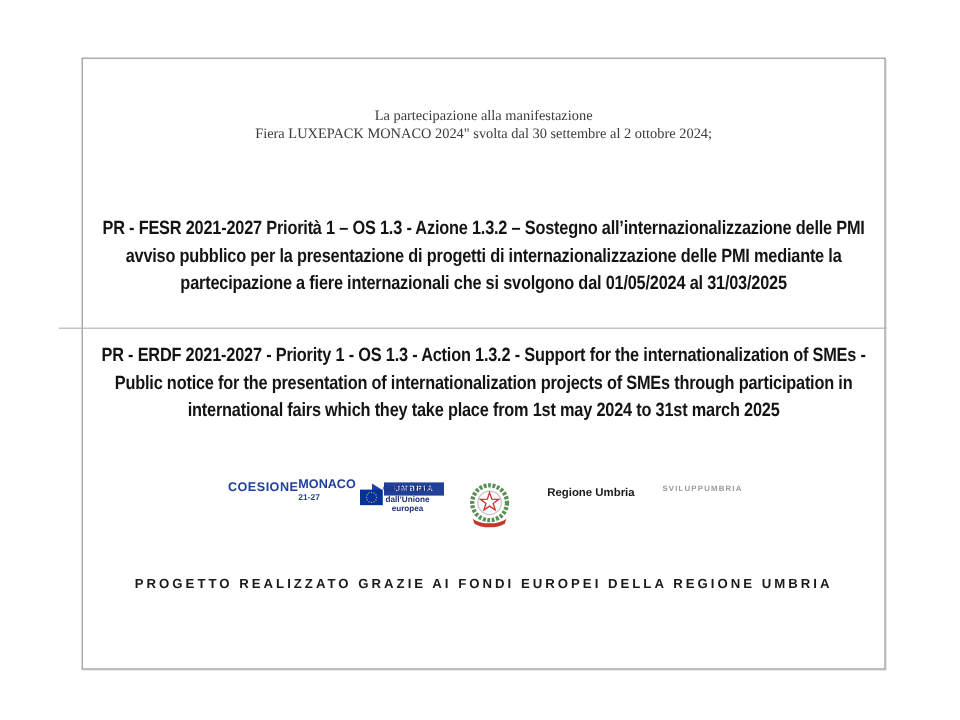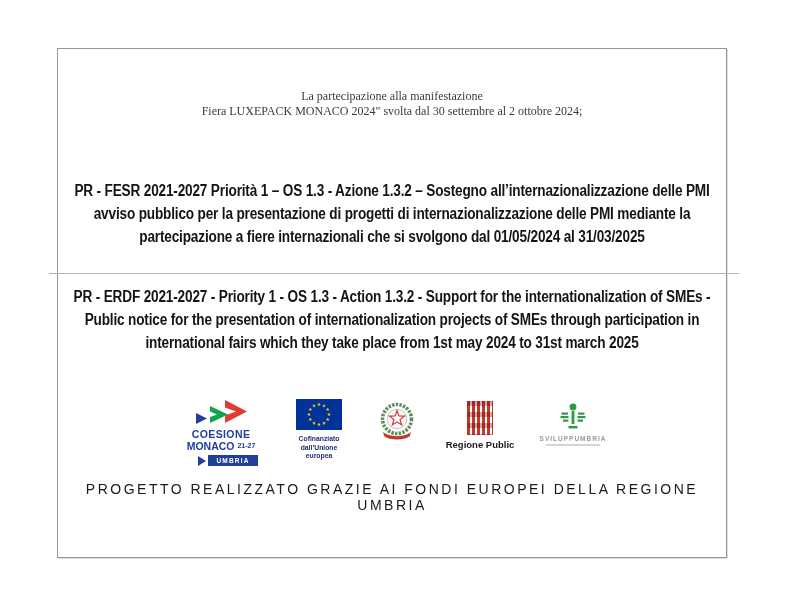--- a/index.html
+++ b/index.html
@@ -1,38 +1,38 @@
 <!DOCTYPE html>
 <html><head>
 <meta charset="utf-8">
 <style>
   html,body{margin:0;padding:0;background:#ffffff;}
   body{width:800px;height:600px;position:relative;font-family:"Liberation Sans",sans-serif;overflow:hidden;}
 
-  .frame{position:absolute;left:57px;top:48px;width:668px;height:508px;background:#fff;
+  .frame{position:absolute;left:68px;top:48px;width:668px;height:508px;background:#fff;
          border:1.5px solid #979797;box-shadow:1px 1px 0 rgba(0,0,0,.12);}
 
   
   .event-header{position:absolute;left:0;top:40px;width:100%;text-align:center;
                 font-family:"Liberation Serif",serif;font-size:12px;line-height:15px;color:#3b3b3b;}
   .event-header .gap{height:13px;}
 
   
   .notice{position:absolute;left:50%;width:786px;margin-left:-393px;transform:scaleX(.85);
           text-align:center;font-weight:bold;font-size:16px;line-height:23px;color:#141414;
           letter-spacing:-.2px;}
   .notice-it{top:130px;}
   .notice-en{top:236px;}
 
   .divider{position:absolute;left:49px;top:273px;width:690px;border-top:1px solid #b3b3b3;}
 
   
   .logo-strip{position:absolute;left:0;top:350px;width:668px;display:flex;justify-content:center;
               align-items:flex-start;gap:26px;}
-  .logo{display:flex;flex-direction:column;align-items:center;}
+  .logo{display:flex;align-items:flex-start;}
 
   
   .coesione{width:84px;}
   .coesione .txt1{color:#21409a;font-weight:bold;font-size:10.5px;letter-spacing:.4px;line-height:11px;margin-top:2px;}
   .coesione .txt2{color:#21409a;font-weight:bold;font-size:10.5px;line-height:11px;}
   .coesione .years{font-size:7px;vertical-align:2px;letter-spacing:0;}
   .coesione .banner-row{display:flex;align-items:center;margin-top:3px;margin-left:14px;}
   .coesione .chev{width:0;height:0;border-top:5.5px solid transparent;border-bottom:5.5px solid transparent;
                   border-left:8px solid #21409a;margin-right:2px;}
   .coesione .banner{background:#21409a;color:#fff;font-weight:bold;font-size:6.5px;letter-spacing:1.2px;
@@ -50,21 +50,21 @@
        repeating-linear-gradient(90deg,#c0392b 0 3px,#ffffff 3px 5px);}
   .regione .lbl{font-weight:bold;font-size:9.5px;color:#1a1a1a;margin-top:4px;white-space:nowrap;}
 
   
   .sviluppo{width:64px;padding-top:2px;}
   .sviluppo .lbl{color:#9a9a9a;font-weight:bold;font-size:6.5px;letter-spacing:1px;margin-top:3px;white-space:nowrap;}
   .sviluppo .micro-line{width:54px;height:2px;background:#c9c9c9;margin-top:2px;opacity:.8;}
 
   
   .funding-footer{position:absolute;left:0;top:432px;width:100%;text-align:center;
-                  font-weight:normal;font-size:14px;letter-spacing:2.5px;color:#1a1a1a;}
+                  font-weight:bold;font-size:11px;letter-spacing:2.5px;color:#1a1a1a;}
 </style>
 </head>
 <body>
 
 <div class="frame">
 
   <div class="event-header">
     <div>La partecipazione alla manifestazione</div>
     <div>Fiera LUXEPACK MONACO 2024" svolta dal 30 settembre al 2 ottobre 2024;</div>
     <div class="gap"></div>
@@ -119,21 +119,21 @@
       <svg width="44" height="48" viewBox="0 0 44 48">
         <circle cx="22" cy="20" r="14.5" fill="none" stroke="#5c8f57" stroke-width="3.6" stroke-dasharray="2.4 1.3"></circle>
         <circle cx="22" cy="20" r="9.8" fill="#fbfbfb" stroke="#c4c4c4" stroke-width="1"></circle>
         <path d="M22,11.5 L23.9,17 29.6,17.1 25,20.5 26.7,26 22,22.8 17.3,26 19,20.5 14.4,17.1 20.1,17 Z" fill="#ffffff" stroke="#cc3333" stroke-width="1.1"></path>
         <path d="M8,33 C14,38.5 30,38.5 36,33 L34.8,37.2 C28.5,41.5 15.5,41.5 9.2,37.2 Z" fill="#c0392b"></path>
       </svg>
     </div>
 
     <div class="logo regione">
       <div class="gonfalone"></div>
-      <div class="lbl">Regione Public</div>
+      <div class="lbl">Regione Umbria</div>
     </div>
 
     <div class="logo sviluppo">
       <svg width="30" height="31" viewBox="0 0 30 31">
         <g fill="#2e9a47">
           <circle cx="15" cy="6" r="3.4"></circle>
           <rect x="13.6" y="10" width="2.8" height="13"></rect>
           <rect x="3.5" y="11.5" width="6.5" height="2.2"></rect>
           <rect x="2.5" y="15" width="8" height="2.2"></rect>
           <rect x="5" y="18.5" width="5.5" height="2.2"></rect>

